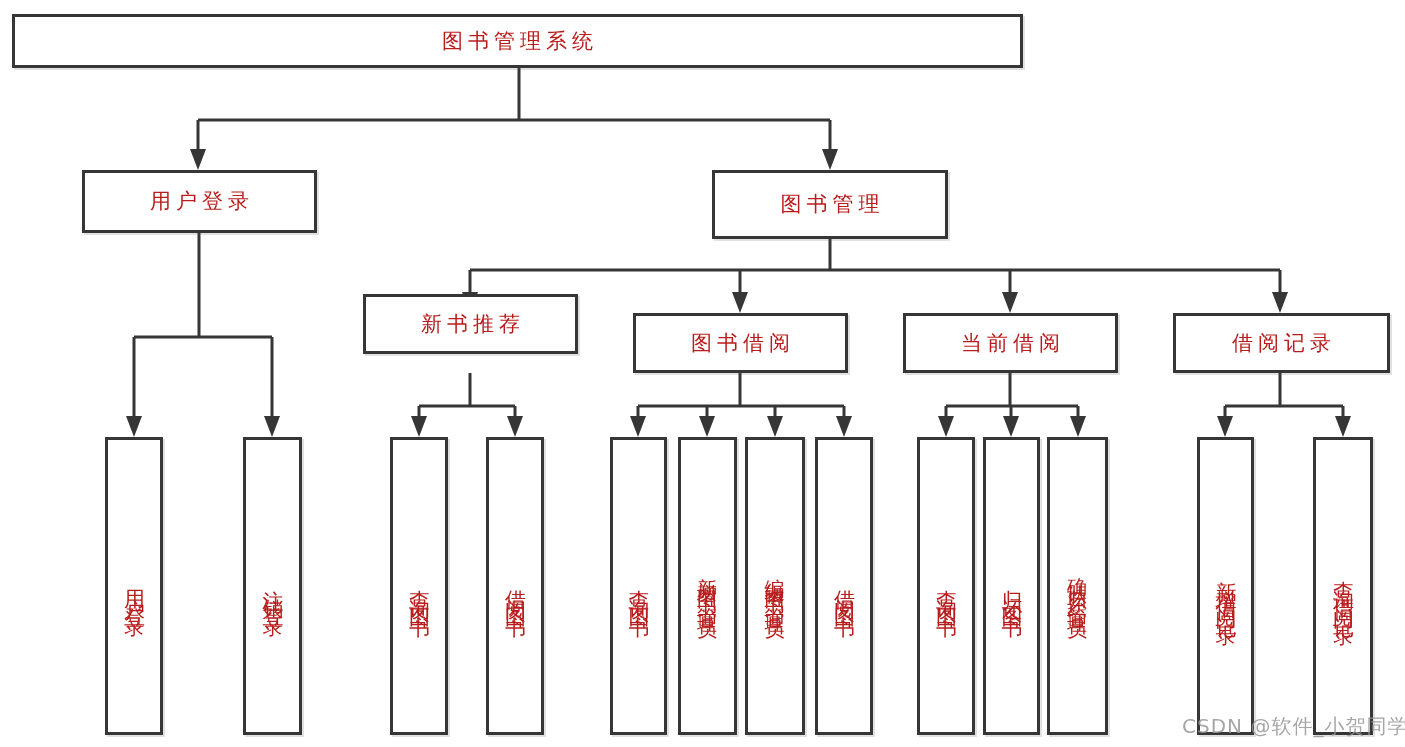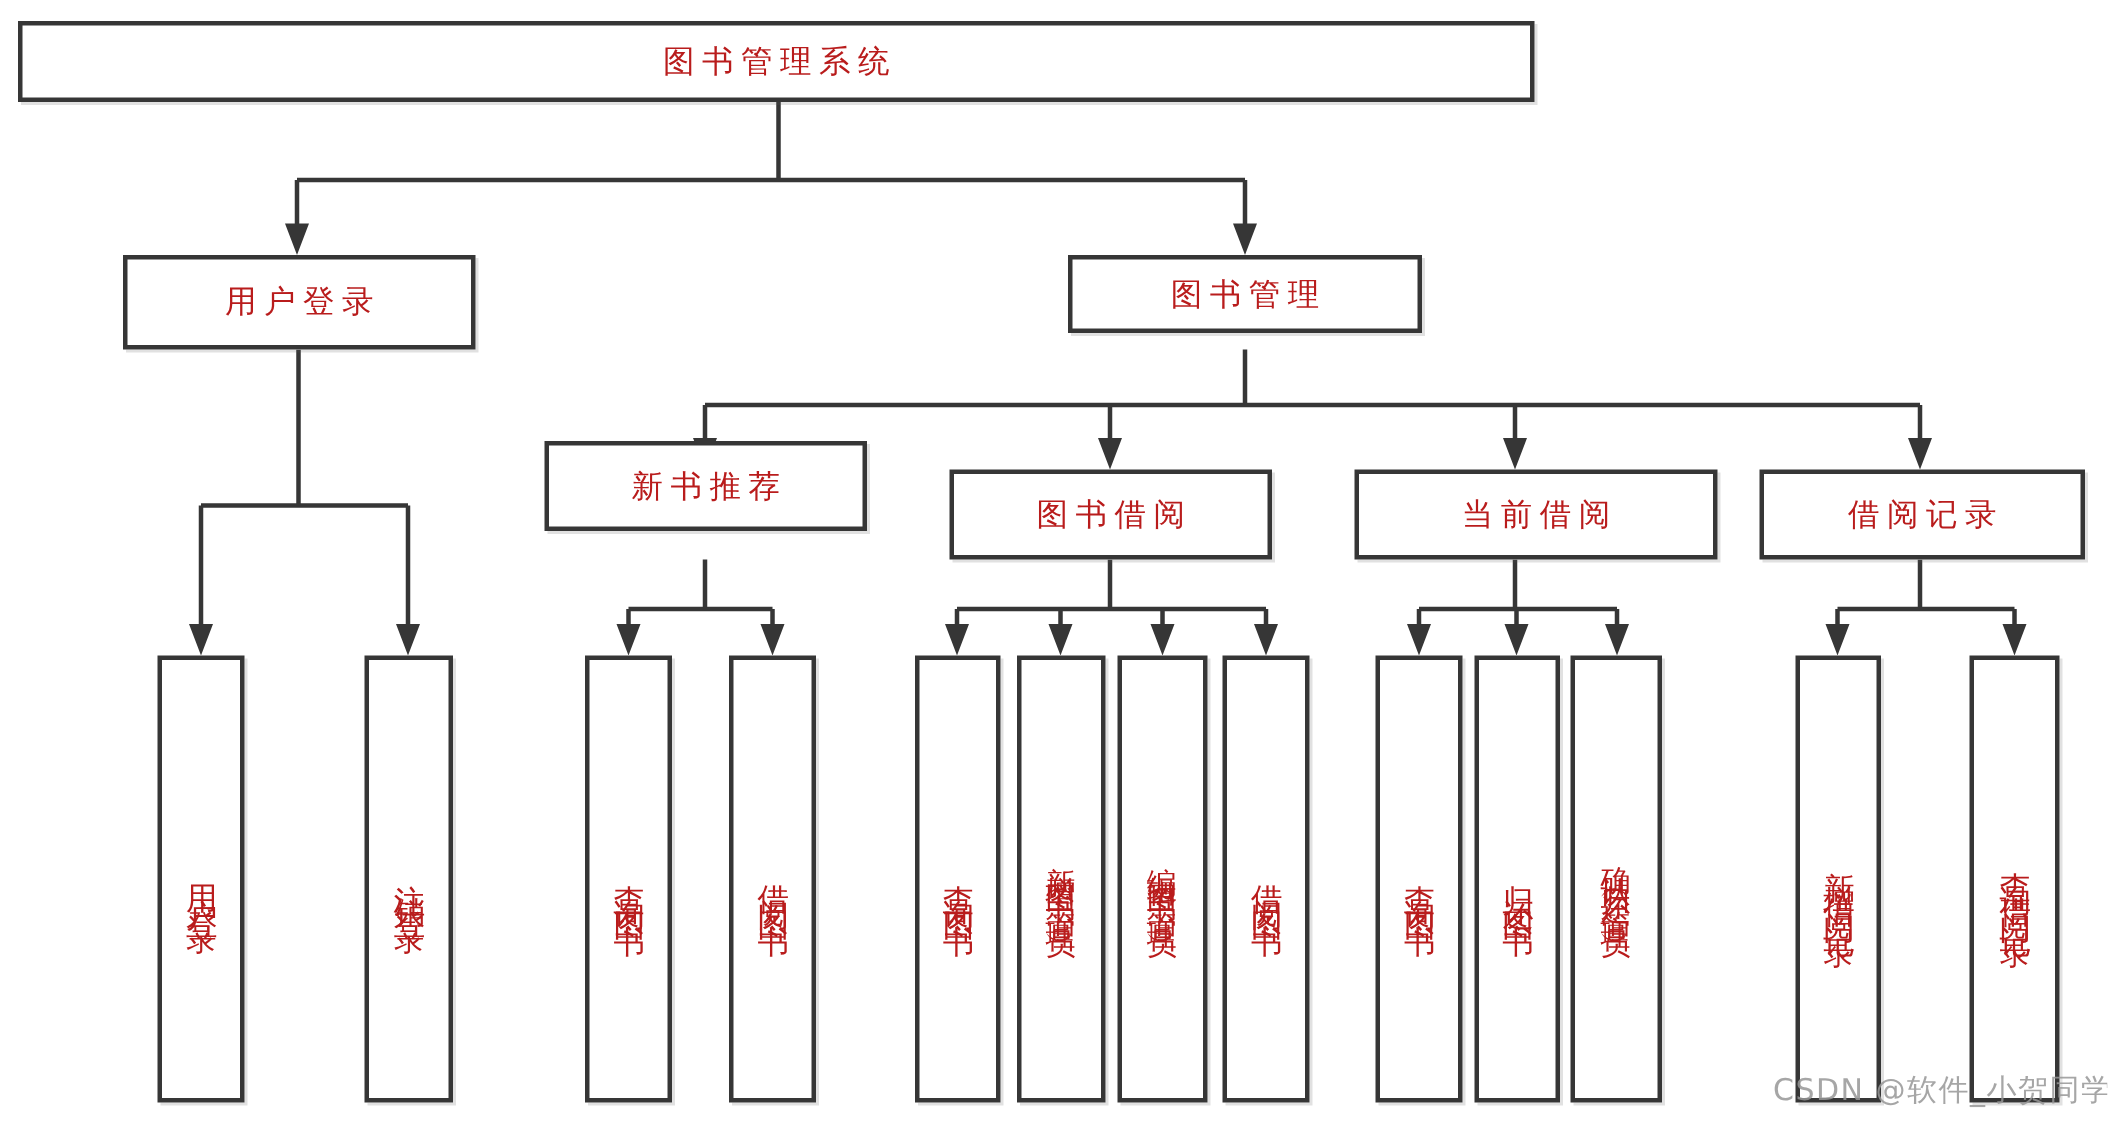--- a/index.html
+++ b/index.html
@@ -86,25 +86,25 @@
              M630 416 L646 416 L638 437 Z  M699 416 L715 416 L707 437 Z
              M767 416 L783 416 L775 437 Z  M836 416 L852 416 L844 437 Z
              M938 416 L954 416 L946 437 Z  M1003 416 L1019 416 L1011 437 Z
              M1070 416 L1086 416 L1078 437 Z  M1217 416 L1233 416 L1225 437 Z
              M1335 416 L1351 416 L1343 437 Z"></path>
   </svg>
 
   <div class="node hnode" style="left:12px; top:14px; width:1011px; height:54px;">图书管理系统</div>
 
   <div class="node hnode" style="left:82px; top:170px; width:235px; height:63px;">用户登录</div>
-  <div class="node hnode" style="left:712px; top:170px; width:236px; height:52px;">图书管理</div>
+  <div class="node hnode" style="left:712px; top:170px; width:236px; height:69px;">图书管理</div>
 
   <div class="node hnode" style="left:363px; top:294px; width:215px; height:60px;">新书推荐</div>
   <div class="node hnode" style="left:633px; top:313px; width:215px; height:60px;">图书借阅</div>
-  <div class="node hnode" style="left:903px; top:313px; width:242px; height:60px;">当前借阅</div>
+  <div class="node hnode" style="left:903px; top:313px; width:215px; height:60px;">当前借阅</div>
   <div class="node hnode" style="left:1173px; top:313px; width:217px; height:60px;">借阅记录</div>
 
   <div class="node vnode" style="left:105px; width:58px;">用户登录</div>
   <div class="node vnode" style="left:243px; width:59px;">注销登录</div>
 
   <div class="node vnode" style="left:390px; width:58px;">查询图书</div>
   <div class="node vnode" style="left:486px; width:58px;">借阅图书</div>
 
   <div class="node vnode" style="left:610px; width:57px;">查询图书</div>
   <div class="node vnode tight" style="left:678px; width:59px;">新增图书（管理员）</div>

